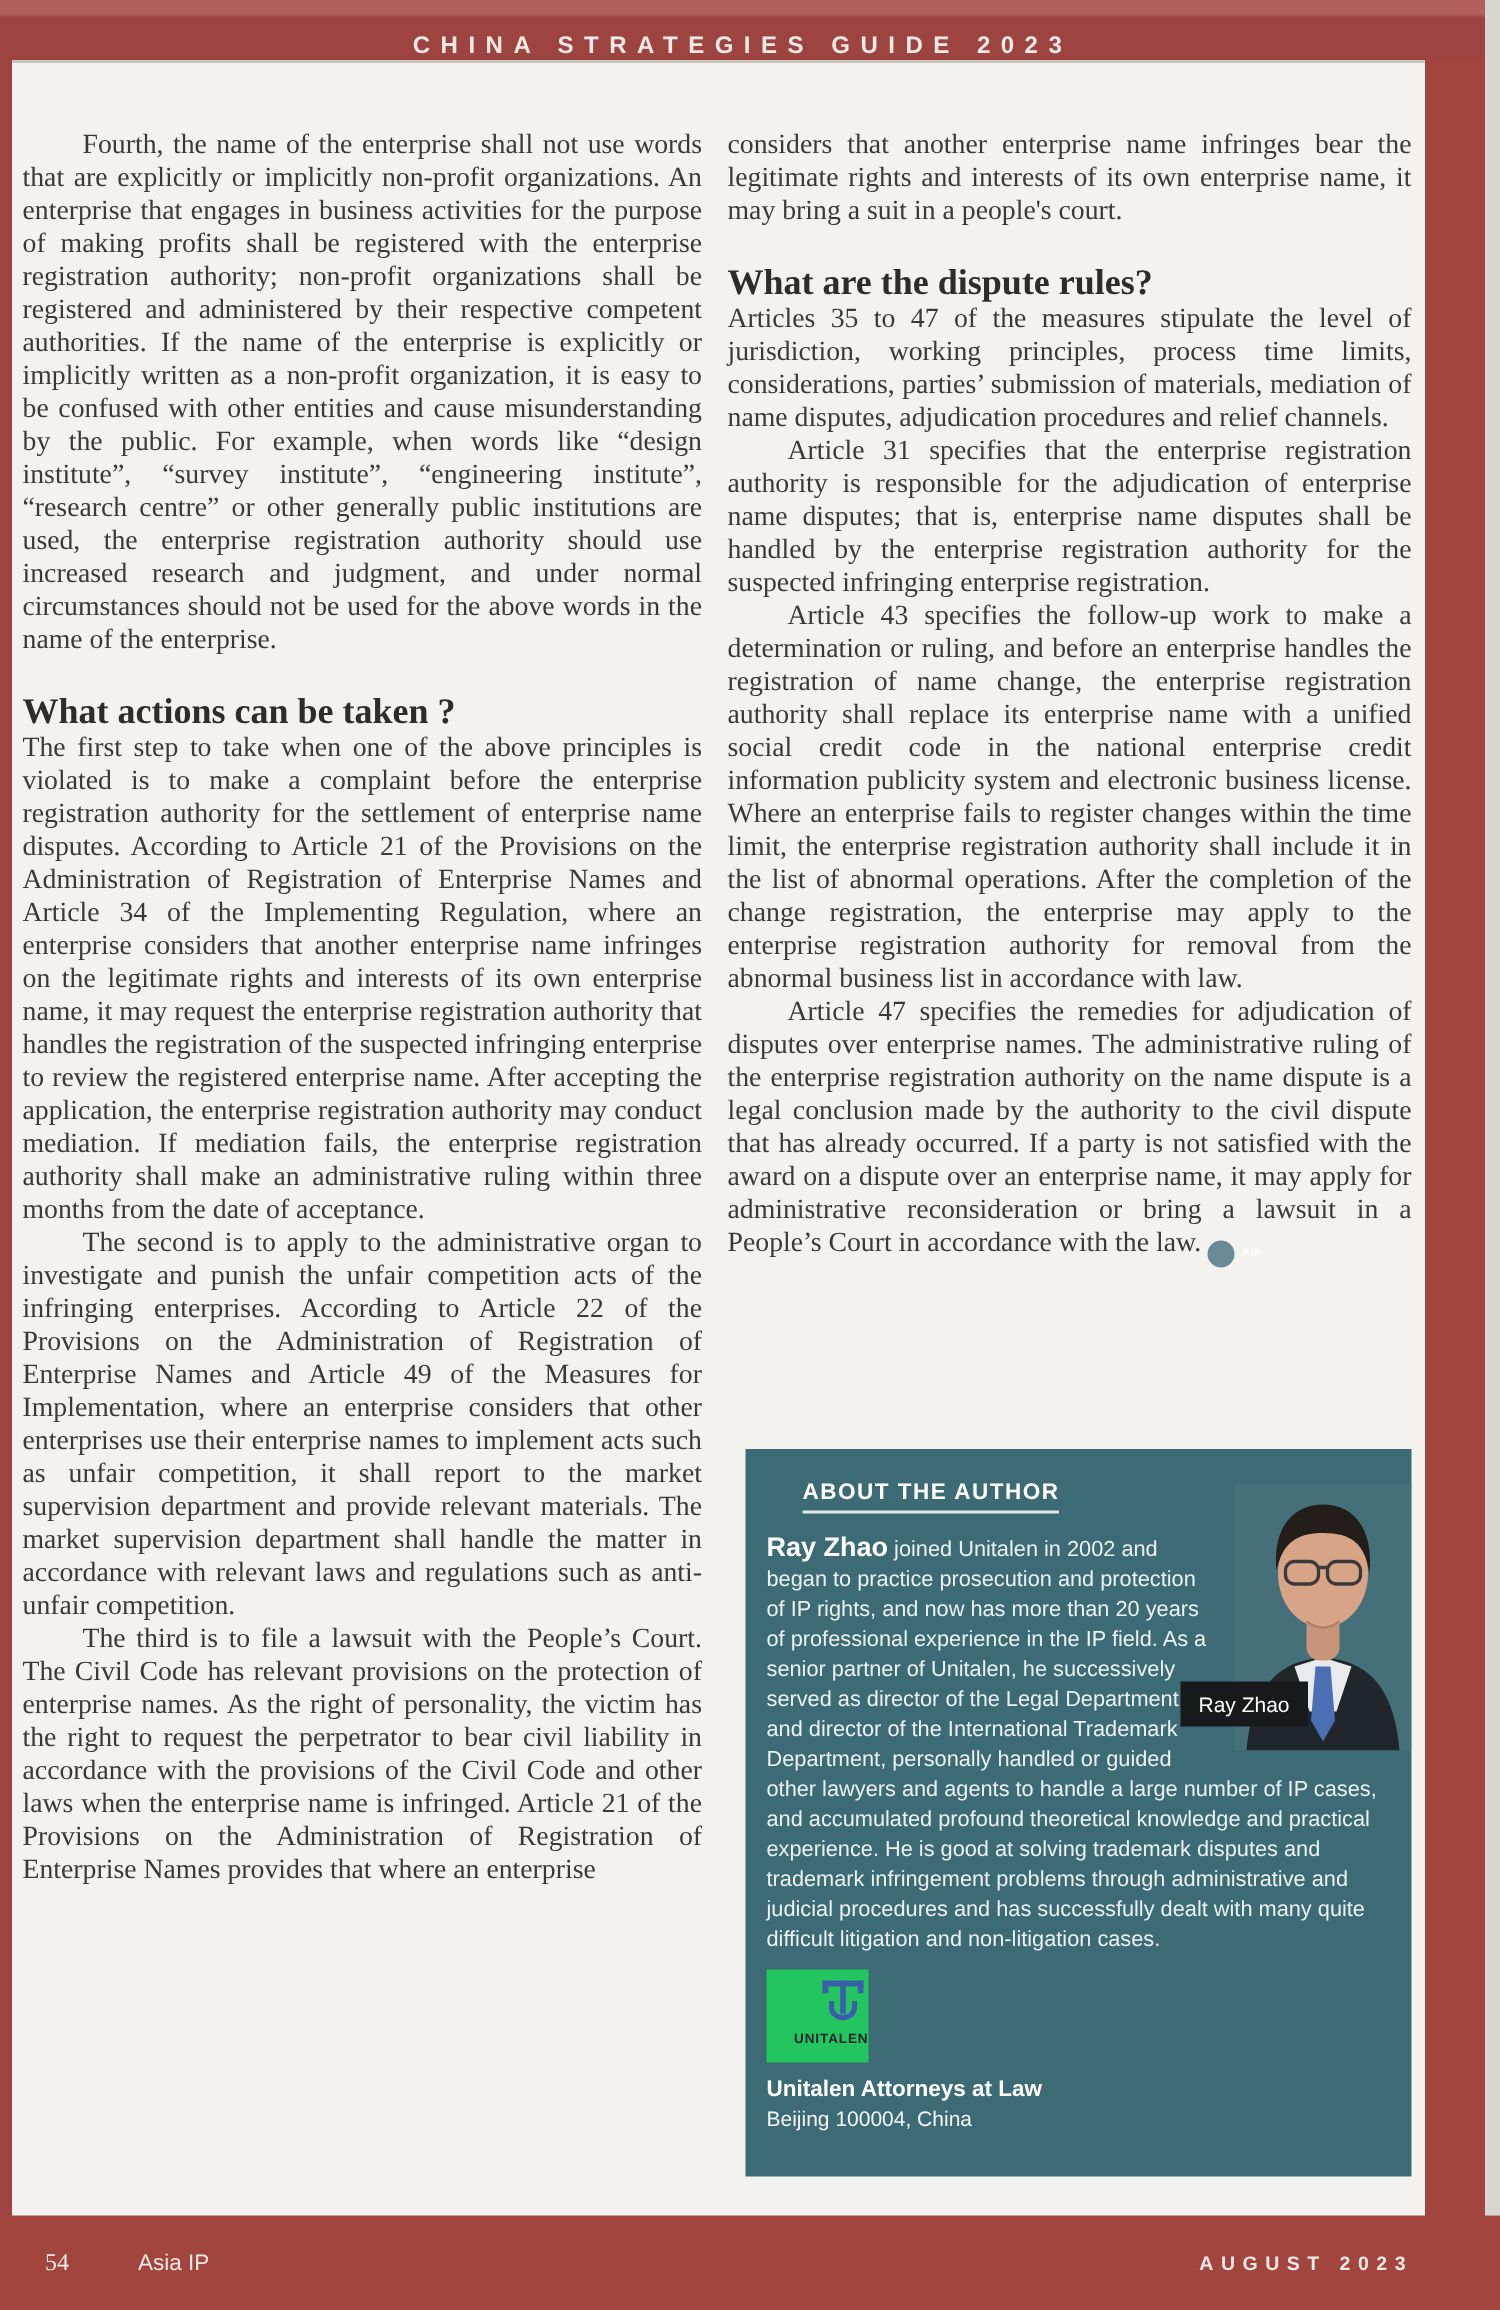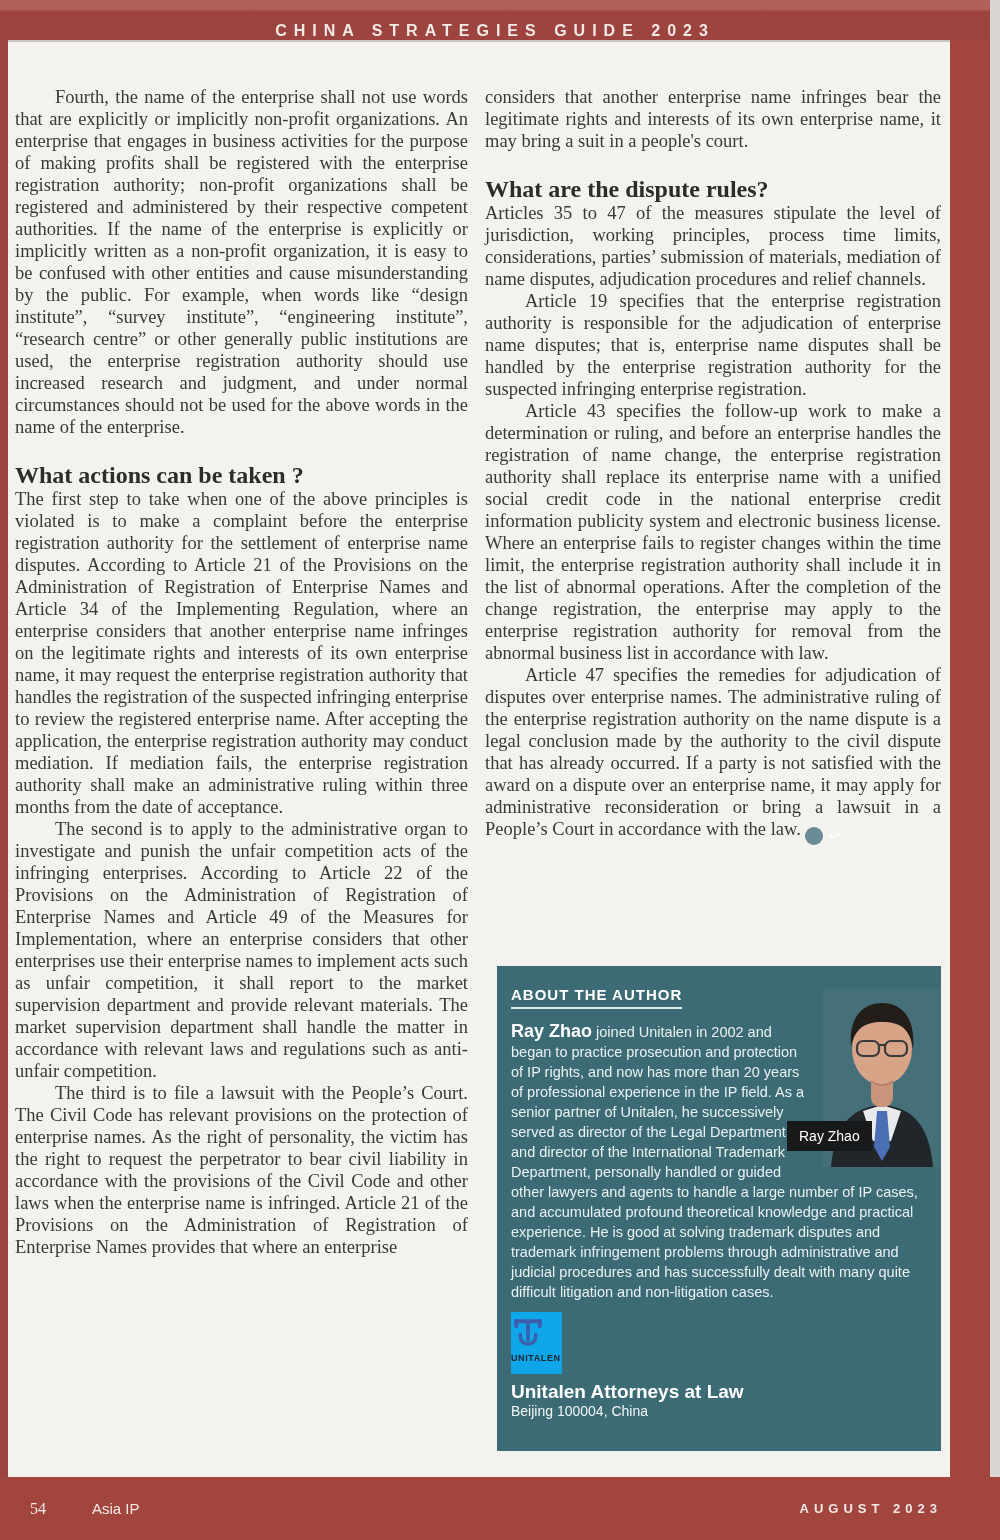--- a/index.html
+++ b/index.html
@@ -30,33 +30,33 @@
   .ind{text-indent:40px;}
   .subhead{margin:26px 0 2px 0;font-size:24px;line-height:22px;font-weight:bold;color:#2e2c2a;}
   .aip-badge{display:inline-flex;width:18px;height:18px;border-radius:50%;background:#6a8a96;
          color:#fff;font-family:"Liberation Sans", sans-serif;font-weight:bold;font-size:7px;
          letter-spacing:.3px;align-items:center;justify-content:center;vertical-align:-3px;}
   
   .author-box{position:absolute;left:489px;top:924px;width:444px;height:485px;background:#3d6b75;
          box-sizing:border-box;padding:20px 14px 14px 14px;overflow:hidden;
          font-family:"Liberation Sans", sans-serif;color:#eaf1f2;}
   .ab-heading{display:inline-block;font-size:15px;font-weight:bold;letter-spacing:1px;color:#ffffff;
-         border-bottom:2px solid #dfe9ea;padding-bottom:4px;}
+         border-bottom:2px solid #dfe9ea;padding-bottom:4px;margin-left:24px;}
   .ab-bio{margin-top:12px;font-size:14.5px;line-height:20px;text-align:left;}
   .ab-name{font-weight:bold;font-size:18px;color:#ffffff;}
   .ab-photo{float:right;width:118px;height:178px;margin:-32px -14px 6px 10px;position:relative;}
   .ab-photo svg{display:block;width:118px;height:178px;}
   .ab-caption{position:absolute;left:-36px;bottom:16px;background:#17191b;color:#fdfdfd;
          padding:5px 12px;font-size:14px;white-space:nowrap;}
-  .logo-box{margin-top:10px;width:51px;height:62px;background:#0ea5e9;display:flex;flex-direction:column;
-         align-items:flex-start;justify-content:flex-start;padding-top:2px;box-sizing:border-box;}
+  .logo-box{margin-top:10px;width:68px;height:62px;background:#22c55e;display:flex;flex-direction:column;
+         align-items:flex-end;justify-content:flex-start;padding-top:2px;box-sizing:border-box;}
   .logo-glyph{width:34px;height:38px;}
   .logo-label{font-size:9px;font-weight:bold;letter-spacing:.6px;color:#20242c;margin-top:1px;}
   .firm{margin-top:8px;font-size:14px;line-height:17.5px;color:#f2f6f7;}
-  .firm-name{font-weight:bold;font-size:19px;line-height:19px;margin-bottom:2px;color:#ffffff;}
+  .firm-name{font-weight:bold;font-size:15px;line-height:19px;margin-bottom:2px;color:#ffffff;}
 </style>
 </head>
 <body>
 
 <div class="page">
 
   <div class="edge-left"></div>
   <div class="band-right"></div>
   <div class="edge-right"></div>
 
@@ -71,21 +71,21 @@
       <h3 class="subhead">What actions can be taken ?</h3>
       <p class="body-p">The first step to take when one of the above principles is violated is to make a complaint before the enterprise registration authority for the settlement of enterprise name disputes. According to Article 21 of the Provisions on the Administration of Registration of Enterprise Names and Article 34 of the Implementing Regulation, where an enterprise considers that another enterprise name infringes on the legitimate rights and interests of its own enterprise name, it may request the enterprise registration authority that handles the registration of the suspected infringing enterprise to review the registered enterprise name. After accepting the application, the enterprise registration authority may conduct mediation. If mediation fails, the enterprise registration authority shall make an administrative ruling within three months from the date of acceptance.</p>
       <p class="body-p ind">The second is to apply to the administrative organ to investigate and punish the unfair competition acts of the infringing enterprises. According to Article 22 of the Provisions on the Administration of Registration of Enterprise Names and Article 49 of the Measures for Implementation, where an enterprise considers that other enterprises use their enterprise names to implement acts such as unfair competition, it shall report to the market supervision department and provide relevant materials. The market supervision department shall handle the matter in accordance with relevant laws and regulations such as anti-unfair competition.</p>
       <p class="body-p ind">The third is to file a lawsuit with the People’s Court. The Civil Code has relevant provisions on the protection of enterprise names. As the right of personality, the victim has the right to request the perpetrator to bear civil liability in accordance with the provisions of the Civil Code and other laws when the enterprise name is infringed. Article 21 of the Provisions on the Administration of Registration of Enterprise Names provides that where an enterprise</p>
     </div>
 
     <div class="col col2">
       <p class="body-p">considers that another enterprise name infringes bear the legitimate rights and interests of its own enterprise name, it may bring a suit in a people's court.</p>
       <h3 class="subhead">What are the dispute rules?</h3>
       <p class="body-p">Articles 35 to 47 of the measures stipulate the level of jurisdiction, working principles, process time limits, considerations, parties’ submission of materials, mediation of name disputes, adjudication procedures and relief channels.</p>
-      <p class="body-p ind">Article 19 specifies that the enterprise registration authority is responsible for the adjudication of enterprise name disputes; that is, enterprise name disputes shall be handled by the enterprise registration authority for the suspected infringing enterprise registration.</p>
+      <p class="body-p ind">Article 31 specifies that the enterprise registration authority is responsible for the adjudication of enterprise name disputes; that is, enterprise name disputes shall be handled by the enterprise registration authority for the suspected infringing enterprise registration.</p>
       <p class="body-p ind">Article 43 specifies the follow-up work to make a determination or ruling, and before an enterprise handles the registration of name change, the enterprise registration authority shall replace its enterprise name with a unified social credit code in the national enterprise credit information publicity system and electronic business license. Where an enterprise fails to register changes within the time limit, the enterprise registration authority shall include it in the list of abnormal operations. After the completion of the change registration, the enterprise may apply to the enterprise registration authority for removal from the abnormal business list in accordance with law.</p>
       <p class="body-p ind">
         <span>Article 47 specifies the remedies for adjudication of disputes over enterprise names. The administrative ruling of the enterprise registration authority on the name dispute is a legal conclusion made by the authority to the civil dispute that has already occurred. If a party is not satisfied with the award on a dispute over an enterprise name, it may apply for administrative reconsideration or bring a lawsuit in a People’s Court in accordance with the law.</span>
         <span class="aip-badge">AIP</span>
       </p>
     </div>
 
     <aside class="author-box">
       <div class="ab-heading">ABOUT THE AUTHOR</div>
       <div class="ab-bio">

